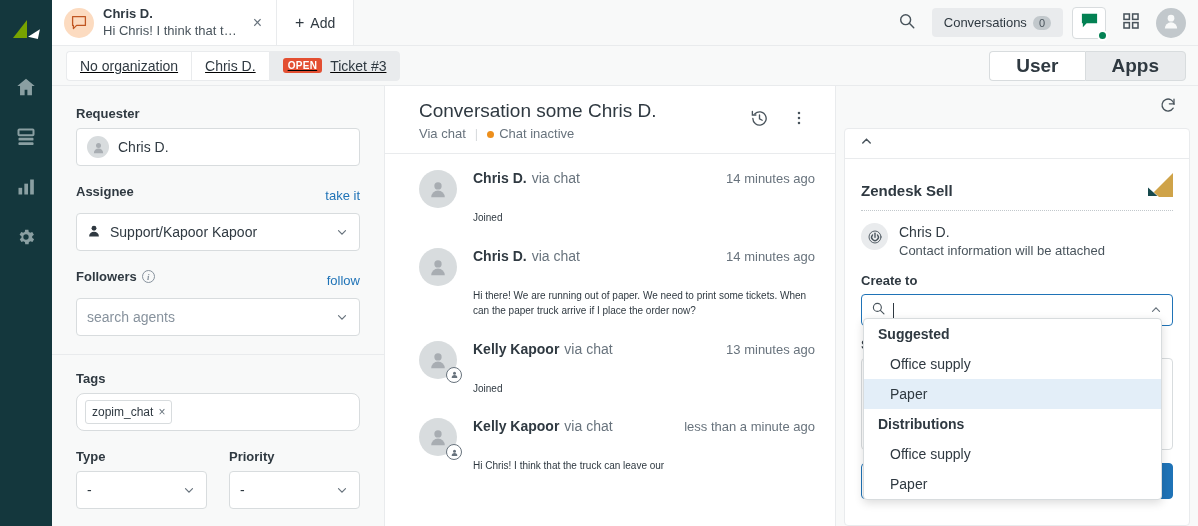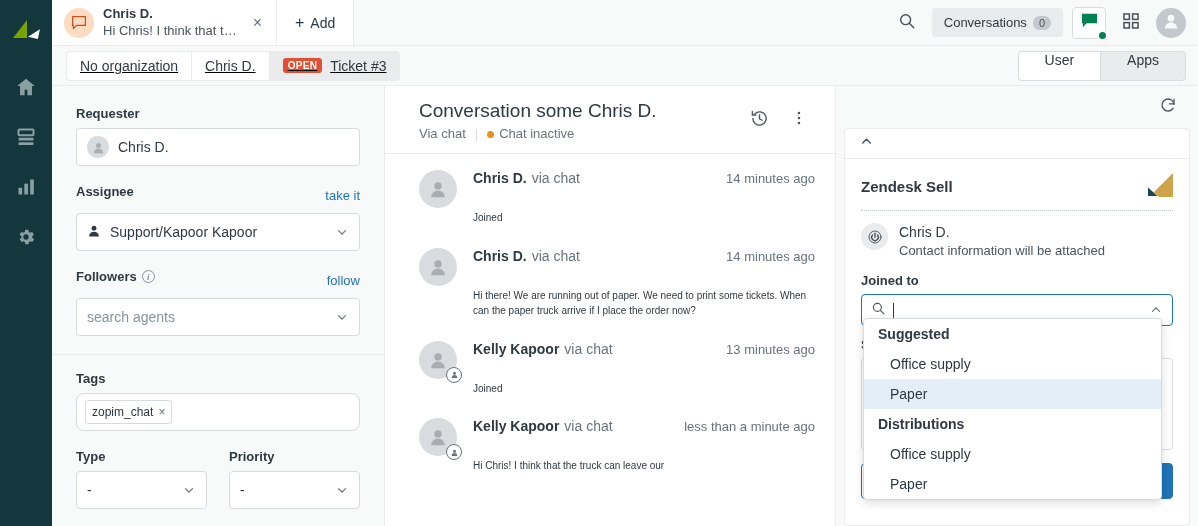--- a/index.html
+++ b/index.html
@@ -88,22 +88,22 @@
   .crumb:first-child { border-radius: 4px 0 0 4px; }
   .crumb:last-child { border-radius: 0 4px 4px 0; border-right: 1px solid #e9ebed; }
   .crumb.active { background: #e9ebed; }
   .open-badge {
     background: #e34f32; color: #fff; font-size: 10px; font-weight: bold;
     padding: 2px 5px; border-radius: 3px; letter-spacing: .3px;
   }
   .crumb-spacer { flex: 1; }
   .seg { display: flex; height: 30px; }
   .seg-btn {
-    display:flex; padding: 0 26px; font-size: 14px; color: #2f3941;
-    background: #fff; border: 1px solid #d8dcde; cursor: pointer;
+    display:flex; align-items:center; padding: 0 26px; font-size: 19px; color: #2f3941;
+    background: #fff; border: 1px solid #d8dcde; cursor: pointer; font-weight: bold;
   }
   .seg-btn:first-child { border-radius: 4px 0 0 4px; border-right: none; }
   .seg-btn:last-child { border-radius: 0 4px 4px 0; }
   .seg-btn.active { background: #e9ebed; }
 
   
   .main { flex: 1; display: flex; min-height: 0; }
 
   
   .props {
@@ -170,21 +170,21 @@
     width: 362px; flex: 0 0 362px; background: #f8f9f9; display: flex; flex-direction: column;
     position: relative;
   }
   .apps-top { height: 42px; display: flex; align-items: center; justify-content: flex-end; padding-right: 14px; }
   .app-card {
     margin: 0 8px; background: #fff; border: 1px solid #e9ebed; border-radius: 4px;
     display: flex; flex-direction: column; min-height: 0; flex: 1;
   }
   .app-card-top { height: 30px; display: flex; align-items: center; padding: 0 14px; border-bottom: 1px solid #e9ebed;}
   .app-card-inner { padding: 14px 16px 12px 16px; position: relative; }
-  .sell-head { display: flex; align-items: center; justify-content: space-between; }
+  .sell-head { display: flex; align-items: flex-end; justify-content: space-between; }
   .sell-title { font-size: 15px; font-weight: bold; color: #2f3941; }
   .sell-logo { width: 28px; height: 26px; position: relative; }
   .dotted { border-bottom: 1px dotted #c2c8cc; margin: 11px 0 12px 0; }
   .contact-row { display: flex; gap: 11px; align-items: flex-start; margin-bottom: 14px; }
   .contact-icon {
     width: 27px; height: 27px; border-radius: 50%; background: #e9ebed; flex: 0 0 27px;
     display: flex; align-items: center; justify-content: center;
   }
   .contact-name { font-size: 14px; color: #2f3941; line-height: 1.35; }
   .contact-sub { font-size: 13px; color: #49545c; line-height: 1.35; }
@@ -601,21 +601,21 @@
                     <path d="M12 6.4v6"></path>
                     <path d="M8.4 8.8a5 5 0 1 0 7.2 0"></path>
                 </svg>
               </div>
               <div>
                 <div class="contact-name">Chris D.</div>
                 <div class="contact-sub">Contact information will be attached</div>
               </div>
             </div>
 
-            <div class="sell-label">Joined to</div>
+            <div class="sell-label">Create to</div>
             <div class="search-input">
               <span>
                 <svg width="15" height="15" viewBox="0 0 20 20" fill="none" stroke="#49545c" stroke-width="1.5">
                   <circle cx="8.5" cy="8.5" r="5.3"></circle>
                     <line x1="12.5" y1="12.5" x2="17.3" y2="17.3" stroke-linecap="round"></line>
                 </svg>
               </span>
               <span class="caret"></span>
               <span class="chev">
                 <svg width="14" height="14" viewBox="0 0 20 20" fill="none" stroke="#68737d" stroke-width="1.7" stroke-linecap="round">

